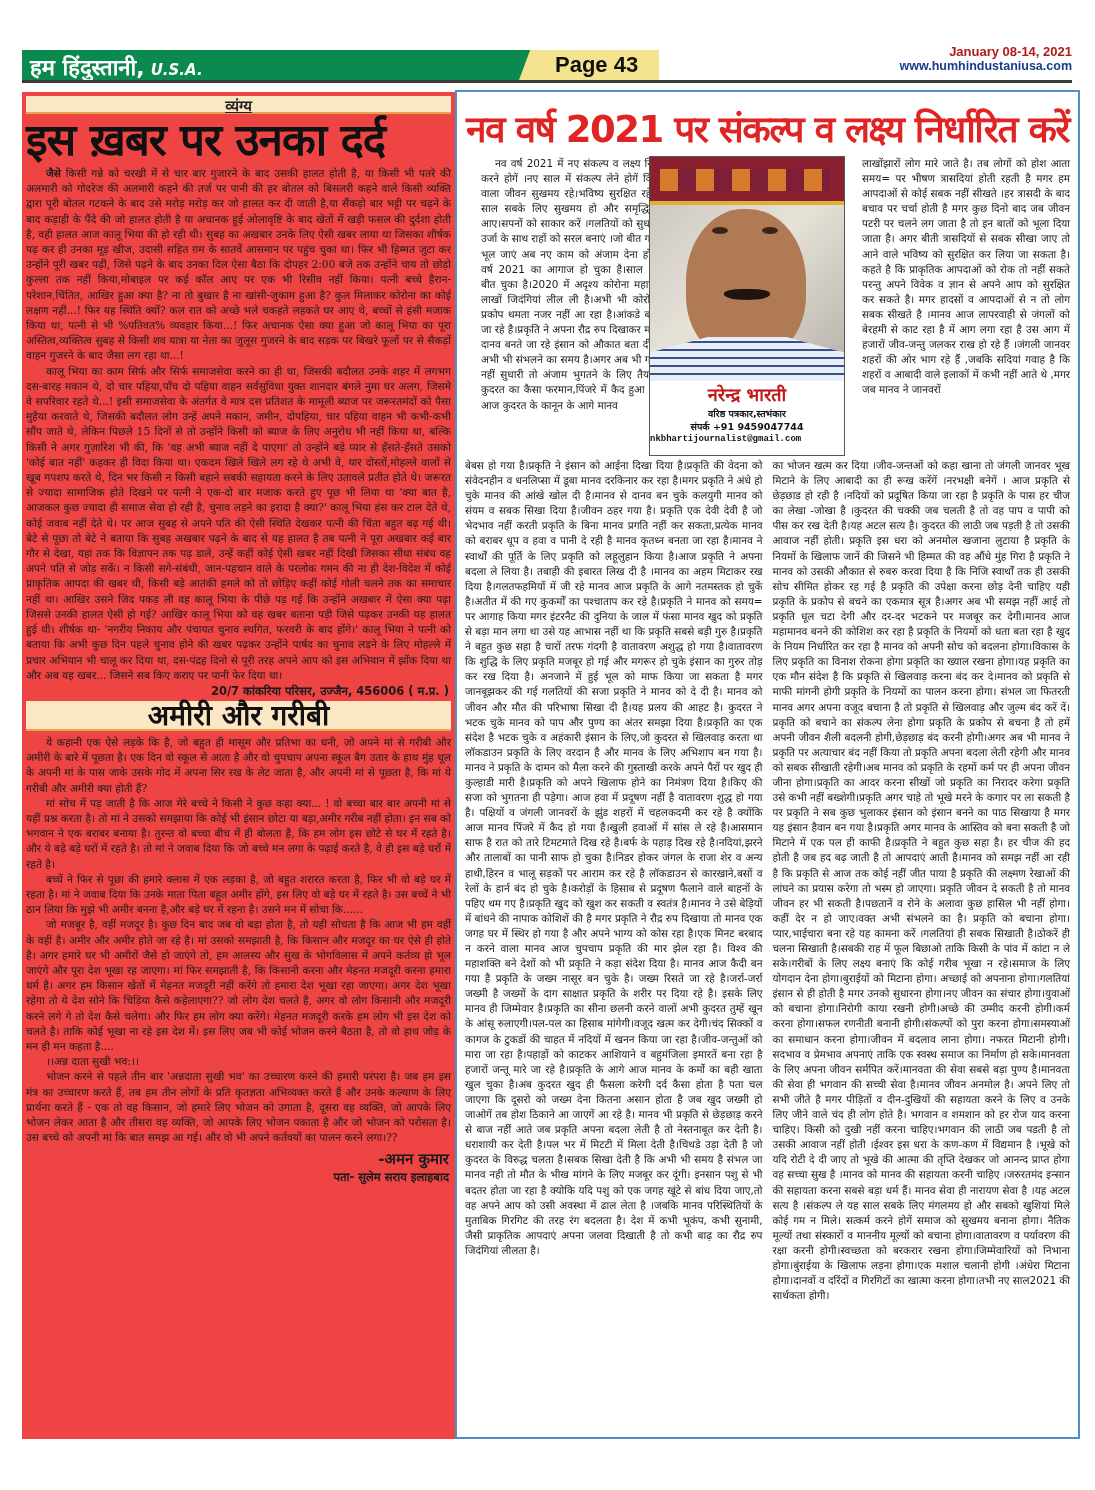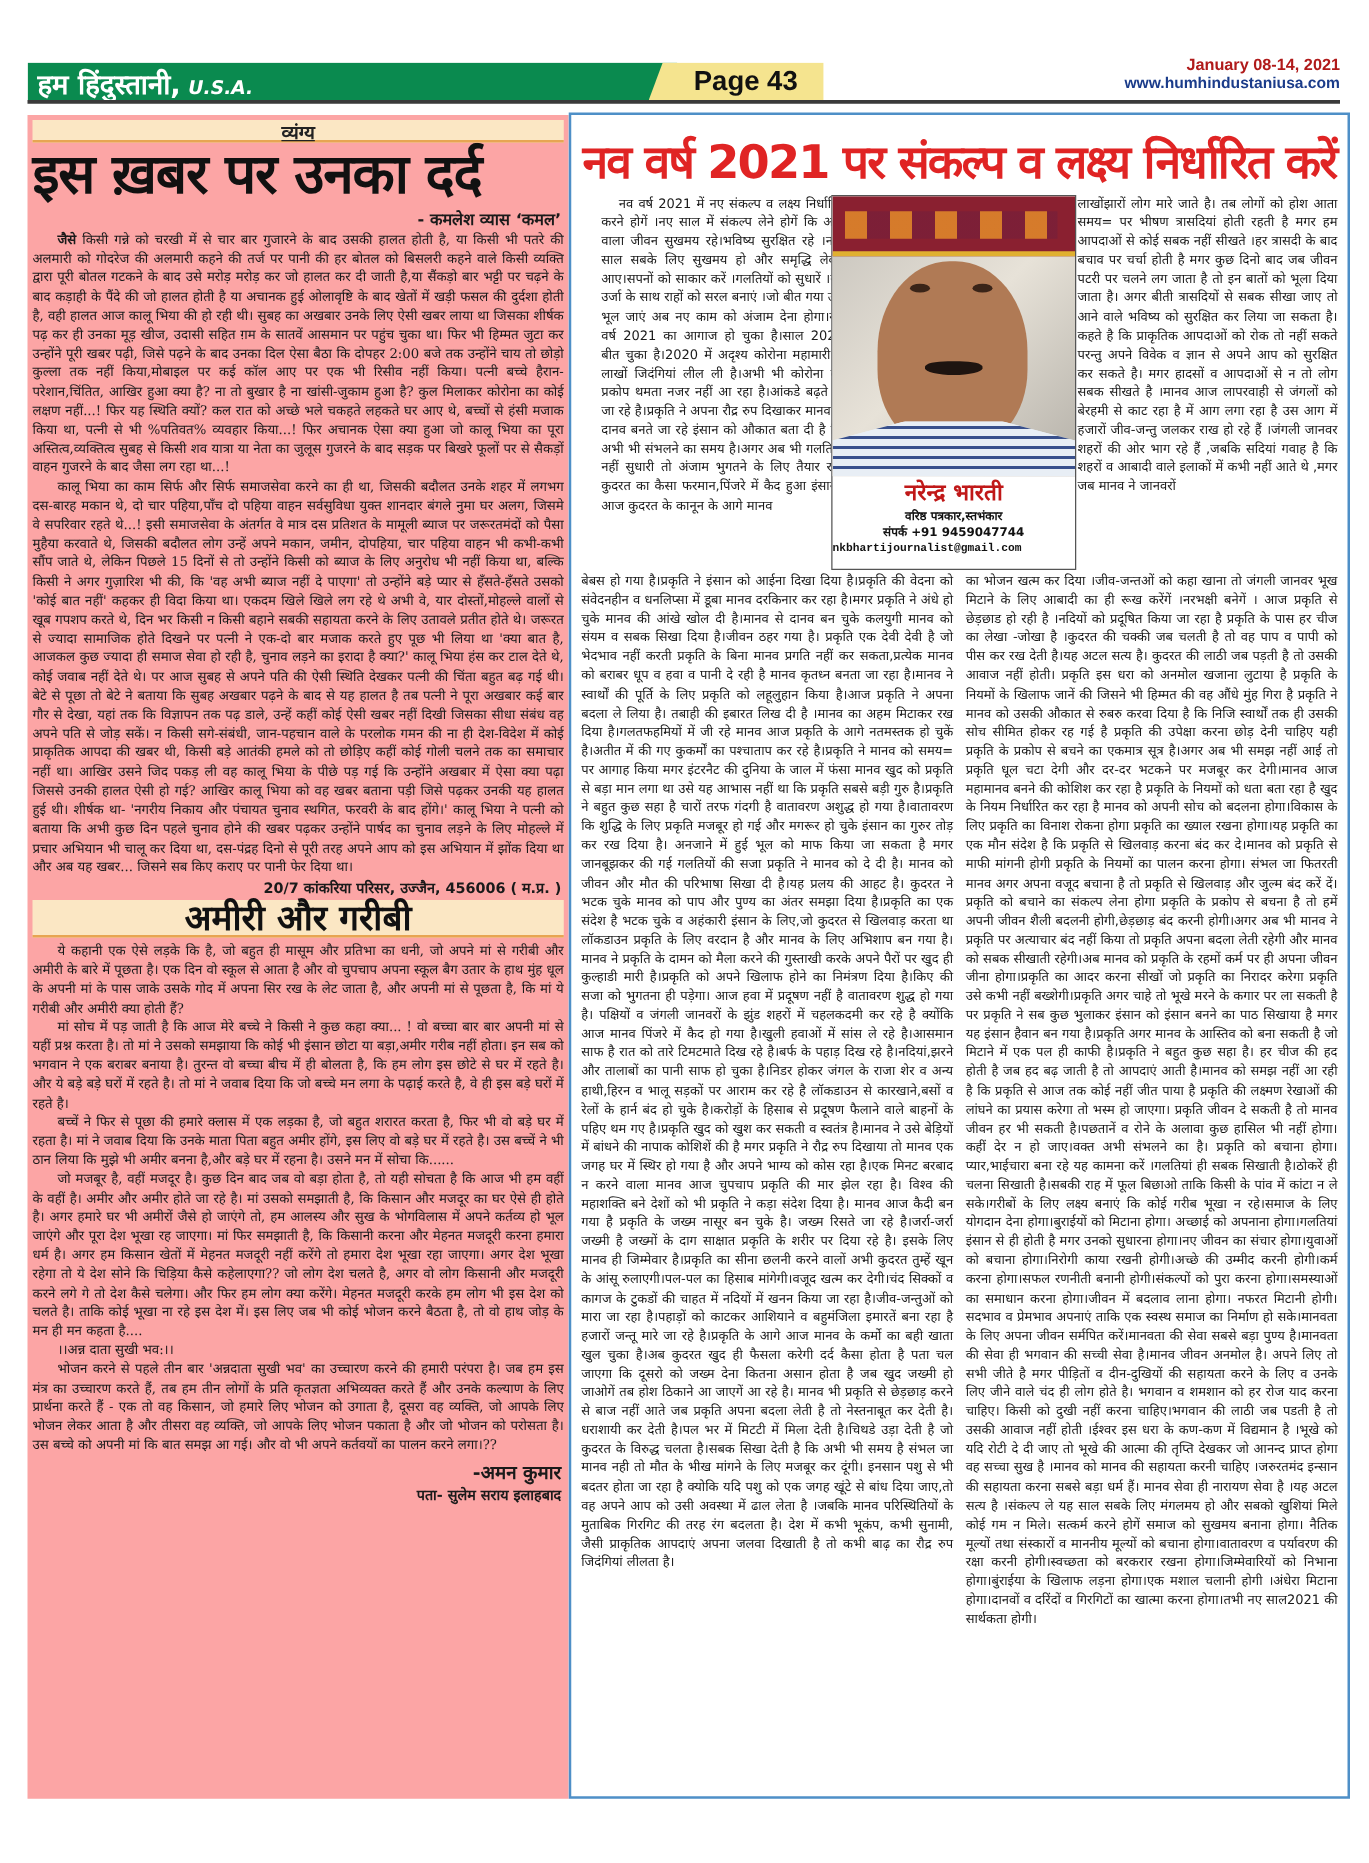--- a/index.html
+++ b/index.html
@@ -17,21 +17,21 @@
     clip-path: polygon(8% 0, 100% 0, 100% 100%, 0 100%); }
   .mast-page span { position: absolute; left: 36px; top: 2px; font-family: "Liberation Sans", sans-serif; font-weight: bold;
     font-size: 22px; color: #111; }
   .mast-line { position: absolute; left: 0; top: 30px; width: 1050px; height: 3px; background: #3a3a3a; }
   .mast-date { position: absolute; right: 0; top: -6px; text-align: right; font-family: "Liberation Sans", sans-serif;
     font-weight: bold; font-size: 13px; color: #b01a1a; }
   .mast-url { position: absolute; right: 0; top: 9px; text-align: right; font-family: "Liberation Sans", sans-serif;
     font-weight: bold; font-size: 12.5px; color: #1b3c8a; }
 
   
-  .left-col { position: absolute; left: 22px; top: 92px; width: 433px; height: 1347px; background: #fca5a5;
+  .left-col { position: absolute; left: 22px; top: 92px; width: 433px; height: 1347px; background: #ef4444;
     padding: 4px 4px 0 4px; }
   .kicker-band { background: #fbe7c4; height: 18px; border-bottom: 2px solid #e7a552; text-align: center; position: relative; }
   .kicker { font-family: "DejaVu Sans", sans-serif; font-weight: bold; font-size: 15px; line-height: 18px; color: #222; text-decoration: underline; }
   .headline-l { font-family: "DejaVu Sans", sans-serif; font-weight: 900; font-size: 44px; line-height: 52px; color: #111;
     white-space: nowrap; letter-spacing: -1px; margin-top: 0px; }
   .byline-r { text-align: right; font-family: "DejaVu Sans", sans-serif; font-weight: bold; font-size: 13px; margin: 0 2px 1px 0; }
   .para { font-size: 10.6px; line-height: 15.2px; text-align: justify; text-indent: 20px; color: #1a1a1a; }
   .para b { font-weight: bold; }
   .sign { text-align: right; font-family: "DejaVu Sans", sans-serif; font-weight: bold; margin-right: 2px; }
   .sign.name { font-size: 15px; line-height: 20px; margin-top: 4px; }
@@ -40,21 +40,21 @@
   .headline-l2 { font-family: "DejaVu Sans", sans-serif; font-weight: 700; font-size: 28px; line-height: 30px; color: #111; }
 
   
   .right-box { position: absolute; left: 455px; top: 90px; width: 625px; height: 1349px; border: 2px solid #4e8fc7;
     background: #fff; padding: 16px 8px; }
   .headline-r { font-family: "DejaVu Sans", sans-serif; font-weight: bold; font-size: 37px; line-height: 44px; color: #e02424;
     white-space: nowrap; letter-spacing: -1.5px; text-align: center; }
   .r-top { position: relative; height: 300px; margin-top: 4px; }
   .r-c1 { position: absolute; left: 16px; top: 0; width: 194px; }
   .r-c3 { position: absolute; right: 0; top: 0; width: 208px; }
-  .photo-box { position: absolute; left: 200px; top: 0; width: 196px; height: 300px; border: 1px solid #555; background: #fff; }
+  .photo-box { position: absolute; left: 184px; top: 0; width: 196px; height: 300px; border: 1px solid #555; background: #fff; }
   .photo { position: relative; width: 194px; height: 224px; overflow: hidden;
     background: linear-gradient(135deg, #c5c1ba 0%, #e7e2d8 50%, #b4b0a8 100%); }
   .cap { position: absolute; left: 0; top: 0; width: 100%; height: 48px; background: #8a2030;
     border-bottom: 4px solid #e0b030; }
   .cap-pat { position: absolute; left: 10px; top: 12px; width: 170px; height: 22px;
     background: repeating-linear-gradient(90deg, #e38b2a 0 18px, #7a1f38 18px 36px); opacity: .85; }
   .face { position: absolute; left: 36px; top: 52px; width: 120px; height: 150px; border-radius: 48% 48% 42% 42%; background: #b07a55; }
   .eye { position: absolute; top: 70px; width: 16px; height: 7px; background: #3a2418; border-radius: 50%; }
   .mustache { position: absolute; left: 38px; top: 100px; width: 46px; height: 11px; background: #1e1410; border-radius: 40% 40% 50% 50%; }
   .shirt { position: absolute; left: 0; bottom: 0; width: 100%; height: 44px;
@@ -82,21 +82,20 @@
   <div class="mast-date">January 08-14, 2021</div>
   <div class="mast-url">www.humhindustaniusa.com</div>
   <div class="mast-line"></div>
 </div>
 
 <div class="left-col">
   <div class="kicker-band">
     <span class="kicker">व्यंग्य</span>
   </div>
   <div class="headline-l">इस ख़बर पर उनका दर्द</div>
-  <div class="byline-r">- कमलेश व्यास ‘कमल’</div>
   <p class="para"><b>जैसे</b> <span>किसी गन्ने को चरखी में से चार बार गुजारने के बाद उसकी हालत होती है, या किसी भी पतरे की अलमारी को गोदरेज की अलमारी कहने की तर्ज पर पानी की हर बोतल को बिसलरी कहने वाले किसी व्यक्ति द्वारा पूरी बोतल गटकने के बाद उसे मरोड़ मरोड़ कर जो हालत कर दी जाती है,या सैंकड़ो बार भट्टी पर चढ़ने के बाद कड़ाही के पैंदे की जो हालत होती है या अचानक हुई ओलावृष्टि के बाद खेतों में खड़ी फसल की दुर्दशा होती है, वही हालत आज कालू भिया की हो रही थी। सुबह का अखबार उनके लिए ऐसी खबर लाया था जिसका शीर्षक पढ़ कर ही उनका मूड़ खीज, उदासी सहित ग़म के सातवें आसमान पर पहुंच चुका था। फिर भी हिम्मत जुटा कर उन्होंने पूरी खबर पढ़ी, जिसे पढ़ने के बाद उनका दिल ऐसा बैठा कि दोपहर 2:00 बजे तक उन्होंने चाय तो छोड़ो कुल्ला तक नहीं किया,मोबाइल पर कई कॉल आए पर एक भी रिसीव नहीं किया। पत्नी बच्चे हैरान-परेशान,चिंतित, आखिर हुआ क्या है? ना तो बुखार है ना खांसी-जुकाम हुआ है? कुल मिलाकर कोरोना का कोई लक्षण नहीं...! फिर यह स्थिति क्यों? कल रात को अच्छे भले चकहते लहकते घर आए थे, बच्चों से हंसी मजाक किया था, पत्नी से भी %पतिवत% व्यवहार किया...! फिर अचानक ऐसा क्या हुआ जो कालू भिया का पूरा अस्तित्व,व्यक्तित्व सुबह से किसी शव यात्रा या नेता का जुलूस गुजरने के बाद सड़क पर बिखरे फूलों पर से सैकड़ों वाहन गुजरने के बाद जैसा लग रहा था...!</span></p>
   <p class="para">कालू भिया का काम सिर्फ और सिर्फ समाजसेवा करने का ही था, जिसकी बदौलत उनके शहर में लगभग दस-बारह मकान थे, दो चार पहिया,पाँच दो पहिया वाहन सर्वसुविधा युक्त शानदार बंगले नुमा घर अलग, जिसमे वे सपरिवार रहते थे...! इसी समाजसेवा के अंतर्गत वे मात्र दस प्रतिशत के मामूली ब्याज पर जरूरतमंदों को पैसा मुहैया करवाते थे, जिसकी बदौलत लोग उन्हें अपने मकान, जमीन, दोपहिया, चार पहिया वाहन भी कभी-कभी सौंप जाते थे, लेकिन पिछले 15 दिनों से तो उन्होंने किसी को ब्याज के लिए अनुरोध भी नहीं किया था, बल्कि किसी ने अगर गुज़ारिश भी की, कि 'वह अभी ब्याज नहीं दे पाएगा' तो उन्होंने बड़े प्यार से हँसते-हँसते उसको 'कोई बात नहीं' कहकर ही विदा किया था। एकदम खिले खिले लग रहे थे अभी वे, यार दोस्तों,मोहल्ले वालों से खूब गपशप करते थे, दिन भर किसी न किसी बहाने सबकी सहायता करने के लिए उतावले प्रतीत होते थे। जरूरत से ज्यादा सामाजिक होते दिखने पर पत्नी ने एक-दो बार मजाक करते हुए पूछ भी लिया था 'क्या बात है, आजकल कुछ ज्यादा ही समाज सेवा हो रही है, चुनाव लड़ने का इरादा है क्या?' कालू भिया हंस कर टाल देते थे, कोई जवाब नहीं देते थे। पर आज सुबह से अपने पति की ऐसी स्थिति देखकर पत्नी की चिंता बहुत बढ़ गई थी। बेटे से पूछा तो बेटे ने बताया कि सुबह अखबार पढ़ने के बाद से यह हालत है तब पत्नी ने पूरा अखबार कई बार गौर से देखा, यहां तक कि विज्ञापन तक पढ़ डाले, उन्हें कहीं कोई ऐसी खबर नहीं दिखी जिसका सीधा संबंध वह अपने पति से जोड़ सकें। न किसी सगे-संबंधी, जान-पहचान वाले के परलोक गमन की ना ही देश-विदेश में कोई प्राकृतिक आपदा की खबर थी, किसी बड़े आतंकी हमले को तो छोड़िए कहीं कोई गोली चलने तक का समाचार नहीं था। आखिर उसने जिद पकड़ ली वह कालू भिया के पीछे पड़ गई कि उन्होंने अखबार में ऐसा क्या पढ़ा जिससे उनकी हालत ऐसी हो गई? आखिर कालू भिया को वह खबर बताना पड़ी जिसे पढ़कर उनकी यह हालत हुई थी। शीर्षक था- 'नगरीय निकाय और पंचायत चुनाव स्थगित, फरवरी के बाद होंगे।' कालू भिया ने पत्नी को बताया कि अभी कुछ दिन पहले चुनाव होने की खबर पढ़कर उन्होंने पार्षद का चुनाव लड़ने के लिए मोहल्ले में प्रचार अभियान भी चालू कर दिया था, दस-पंद्रह दिनो से पूरी तरह अपने आप को इस अभियान में झोंक दिया था और अब यह खबर... जिसने सब किए कराए पर पानी फेर दिया था।</p>
   <div class="sign addr">20/7 कांकरिया परिसर, उज्जैन, 456006 ( म.प्र. )</div>
 
   <div class="sub-band">
     <span class="headline-l2">अमीरी और गरीबी</span>
   </div>
   <p class="para" style="margin-top:4px">ये कहानी एक ऐसे लड़के कि है, जो बहुत ही मासूम और प्रतिभा का धनी, जो अपने मां से गरीबी और अमीरी के बारे में पूछता है। एक दिन वो स्कूल से आता है और वो चुपचाप अपना स्कूल बैग उतार के हाथ मुंह धूल के अपनी मां के पास जाके उसके गोद में अपना सिर रख के लेट जाता है, और अपनी मां से पूछता है, कि मां ये गरीबी और अमीरी क्या होती हैं?</p>
   <p class="para">मां सोच में पड़ जाती है कि आज मेरे बच्चे ने किसी ने कुछ कहा क्या... ! वो बच्चा बार बार अपनी मां से यहीं प्रश्न करता है। तो मां ने उसको समझाया कि कोई भी इंसान छोटा या बड़ा,अमीर गरीब नहीं होता। इन सब को भगवान ने एक बराबर बनाया है। तुरन्त वो बच्चा बीच में ही बोलता है, कि हम लोग इस छोटे से घर में रहते है। और ये बड़े बड़े घरों में रहते है। तो मां ने जवाब दिया कि जो बच्चे मन लगा के पढ़ाई करते है, वे ही इस बड़े घरों में रहते है।</p>
   <p class="para">बच्चें ने फिर से पूछा की हमारे क्लास में एक लड़का है, जो बहुत शरारत करता है, फिर भी वो बड़े घर में रहता है। मां ने जवाब दिया कि उनके माता पिता बहुत अमीर होंगे, इस लिए वो बड़े घर में रहते है। उस बच्चें ने भी ठान लिया कि मुझे भी अमीर बनना है,और बड़े घर में रहना है। उसने मन में सोचा कि......</p>

